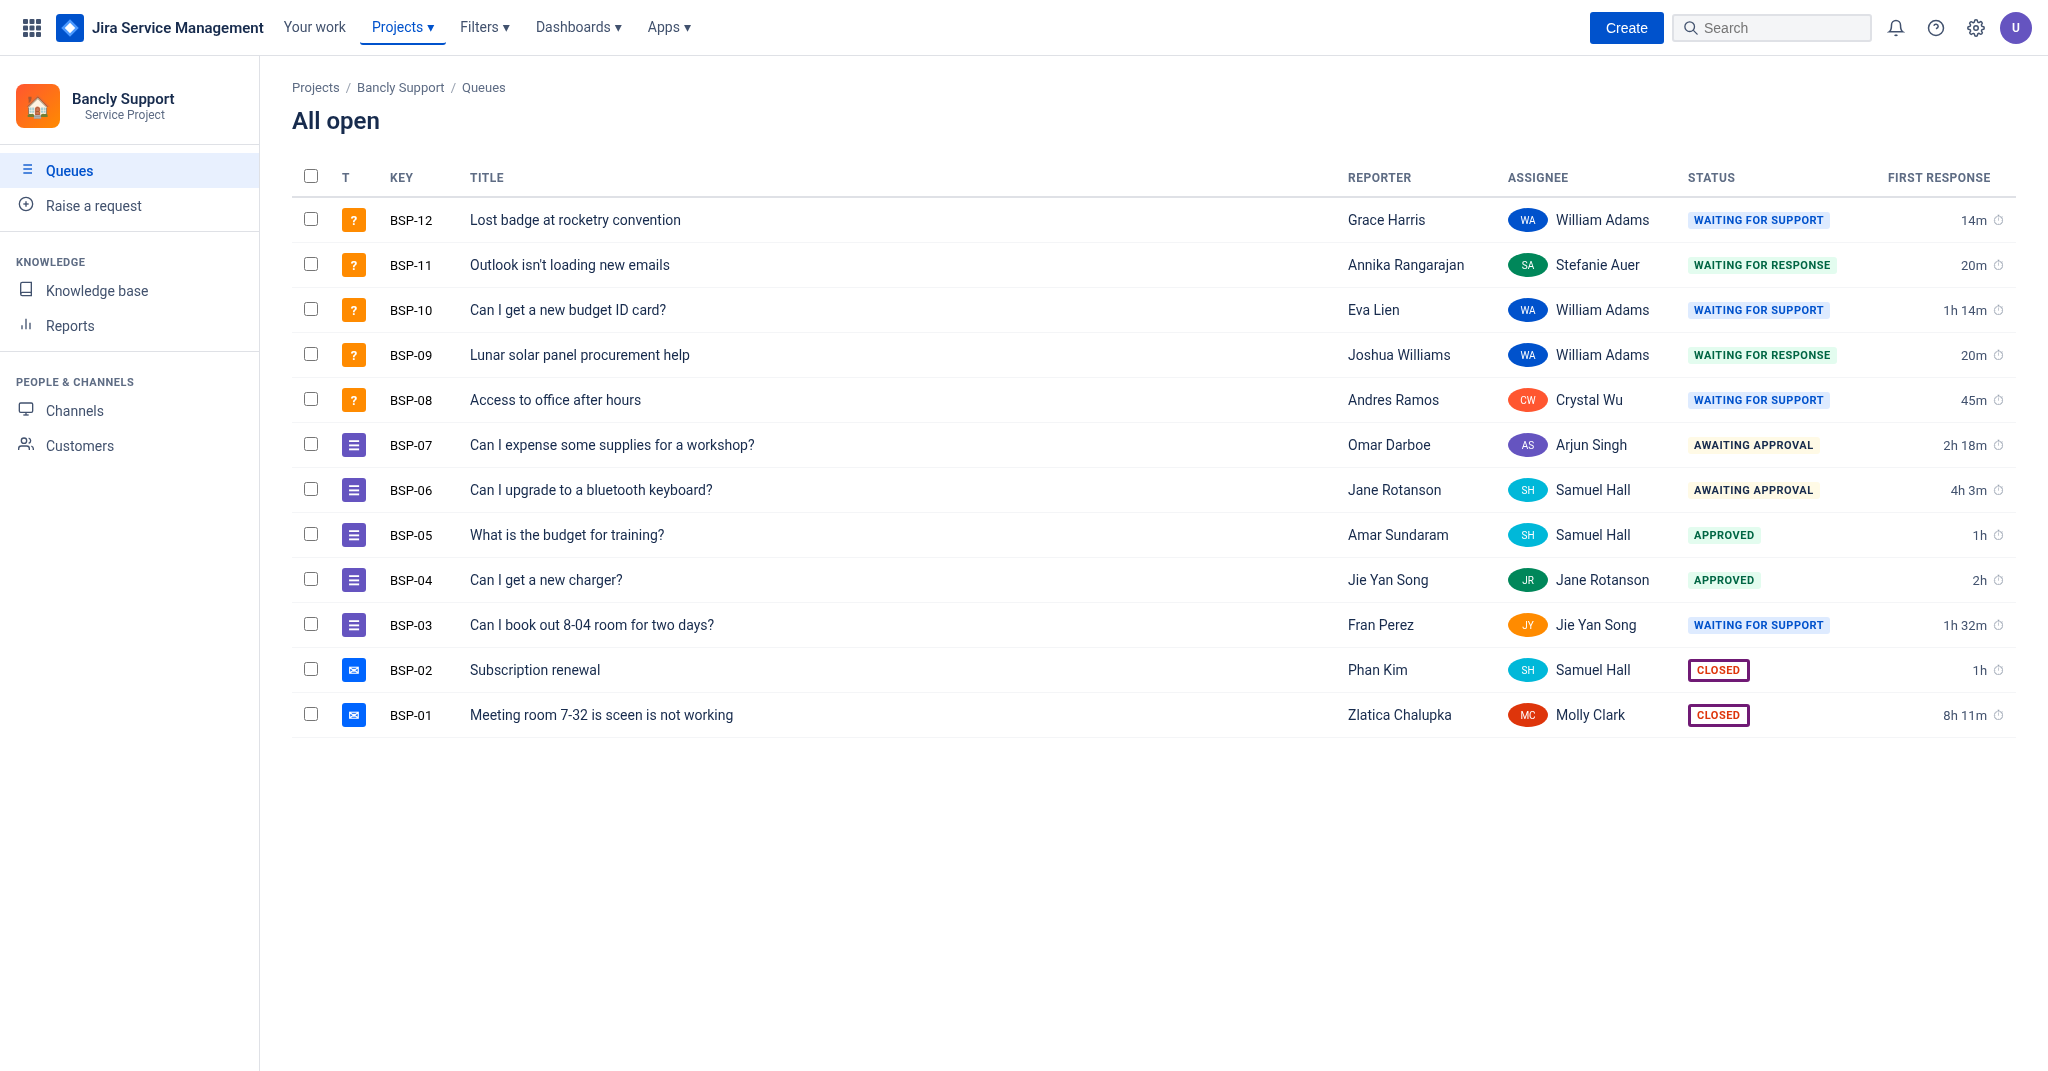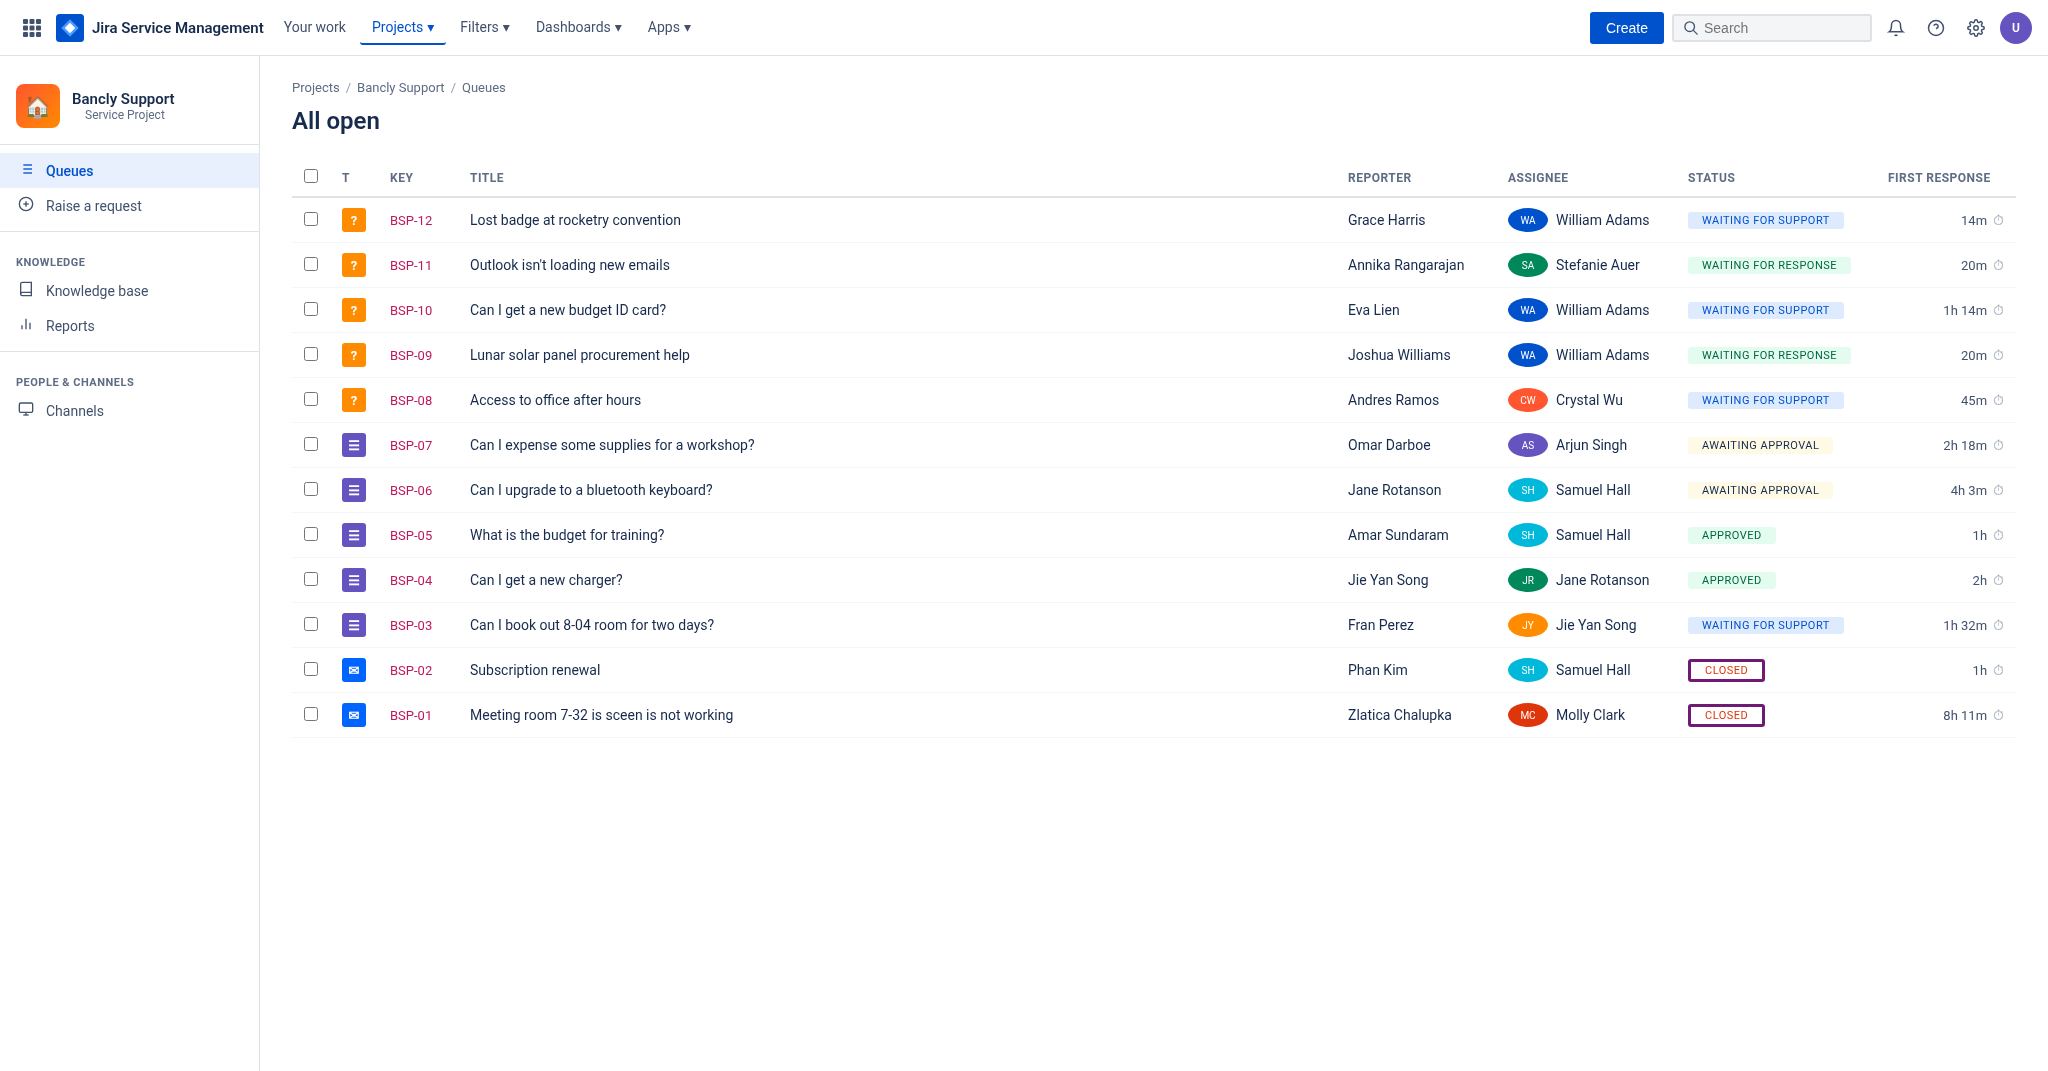--- a/index.html
+++ b/index.html
@@ -81,38 +81,38 @@
     .queue-table td { padding: 10px 12px; border-bottom: 1px solid #f4f5f7; vertical-align: middle; }
     .col-check { width: 32px; }
     .col-type { width: 36px; }
     .col-key { width: 80px; }
     .col-title { }
     .col-reporter { width: 160px; }
     .col-assignee { width: 180px; }
     .col-status { width: 200px; }
     .col-first-response { width: 140px; text-align: right; }
 
-    .key-link { color: #be185d; font-size: 13px; cursor: pointer; }
+    .key-link { color: #000000; font-size: 13px; cursor: pointer; }
     .title-link { color: #172b4d; cursor: pointer; font-size: 14px; text-align: center; }
     .reporter-name { font-size: 14px; color: #172b4d; }
 
     .assignee-cell { display: flex; align-items: center; gap: 8px; }
     .assignee-name { font-size: 14px; color: #172b4d; }
 
     
     .type-badge {
       width: 24px; height: 24px; border-radius: 3px; display: flex; align-items: center; justify-content: center; font-size: 13px; font-weight: 700; color: #fff;
     }
     .type-question { background: #ff8b00; }
     .type-task { background: #6554c0; }
     .type-email { background: #0065ff; }
 
     
     .status-badge {
-      display: inline-block; border-radius: 3px; padding: 2px 14px; font-size: 11px; font-weight: 400; letter-spacing: 0.5px; text-transform: uppercase; text-align: center;
+      display: inline-block; border-radius: 3px; padding: 2px 6px; font-size: 11px; font-weight: 700; letter-spacing: 0.5px; text-transform: uppercase; text-align: center;
     }
     .status-waiting-support { background: #deebff; color: #0052cc; }
     .status-waiting-response { background: #e3fcef; color: #006644; }
     .status-awaiting-approval { background: #fffae6; color: #172b4d; }
     .status-approved { background: #e3fcef; color: #006644; }
     .status-closed { background: #fff; color: #de350b; border: 3px solid #701a75; }
 
     
     .first-response-cell { display: flex; align-items: center; justify-content: flex-end; gap: 6px; font-size: 13px; color: #42526e; }
     .clock-icon { color: #97a0af; font-size: 14px; }
@@ -274,20 +274,31 @@
     <div class="sidebar-item">
       <span class="sidebar-item-icon">
         <svg width="16" height="16" viewBox="0 0 24 24" fill="none" stroke="currentColor" stroke-width="2">
           <rect x="2" y="3" width="20" height="14" rx="2"></rect>
             <line x1="8" y1="21" x2="16" y2="21"></line>
             <line x1="12" y1="17" x2="12" y2="21"></line>
         </svg>
       </span>
       <span>Channels</span>
     </div>
+    <div class="sidebar-item">
+      <span class="sidebar-item-icon">
+        <svg width="16" height="16" viewBox="0 0 24 24" fill="none" stroke="currentColor" stroke-width="2">
+          <path d="M17 21v-2a4 4 0 0 0-4-4H5a4 4 0 0 0-4 4v2"></path>
+            <circle cx="9" cy="7" r="4"></circle>
+          <path d="M23 21v-2a4 4 0 0 0-3-3.87"></path>
+            <path d="M16 3.13a4 4 0 0 1 0 7.75"></path>
+        </svg>
+      </span>
+      <span>Customers</span>
+    </div>
   </aside>
 
   <main class="main">
     <div class="breadcrumb">
       <a>Projects</a>
       <span class="breadcrumb-sep">/</span>
       <a>Bancly Support</a>
       <span class="breadcrumb-sep">/</span>
       <a>Queues</a>
     </div>

